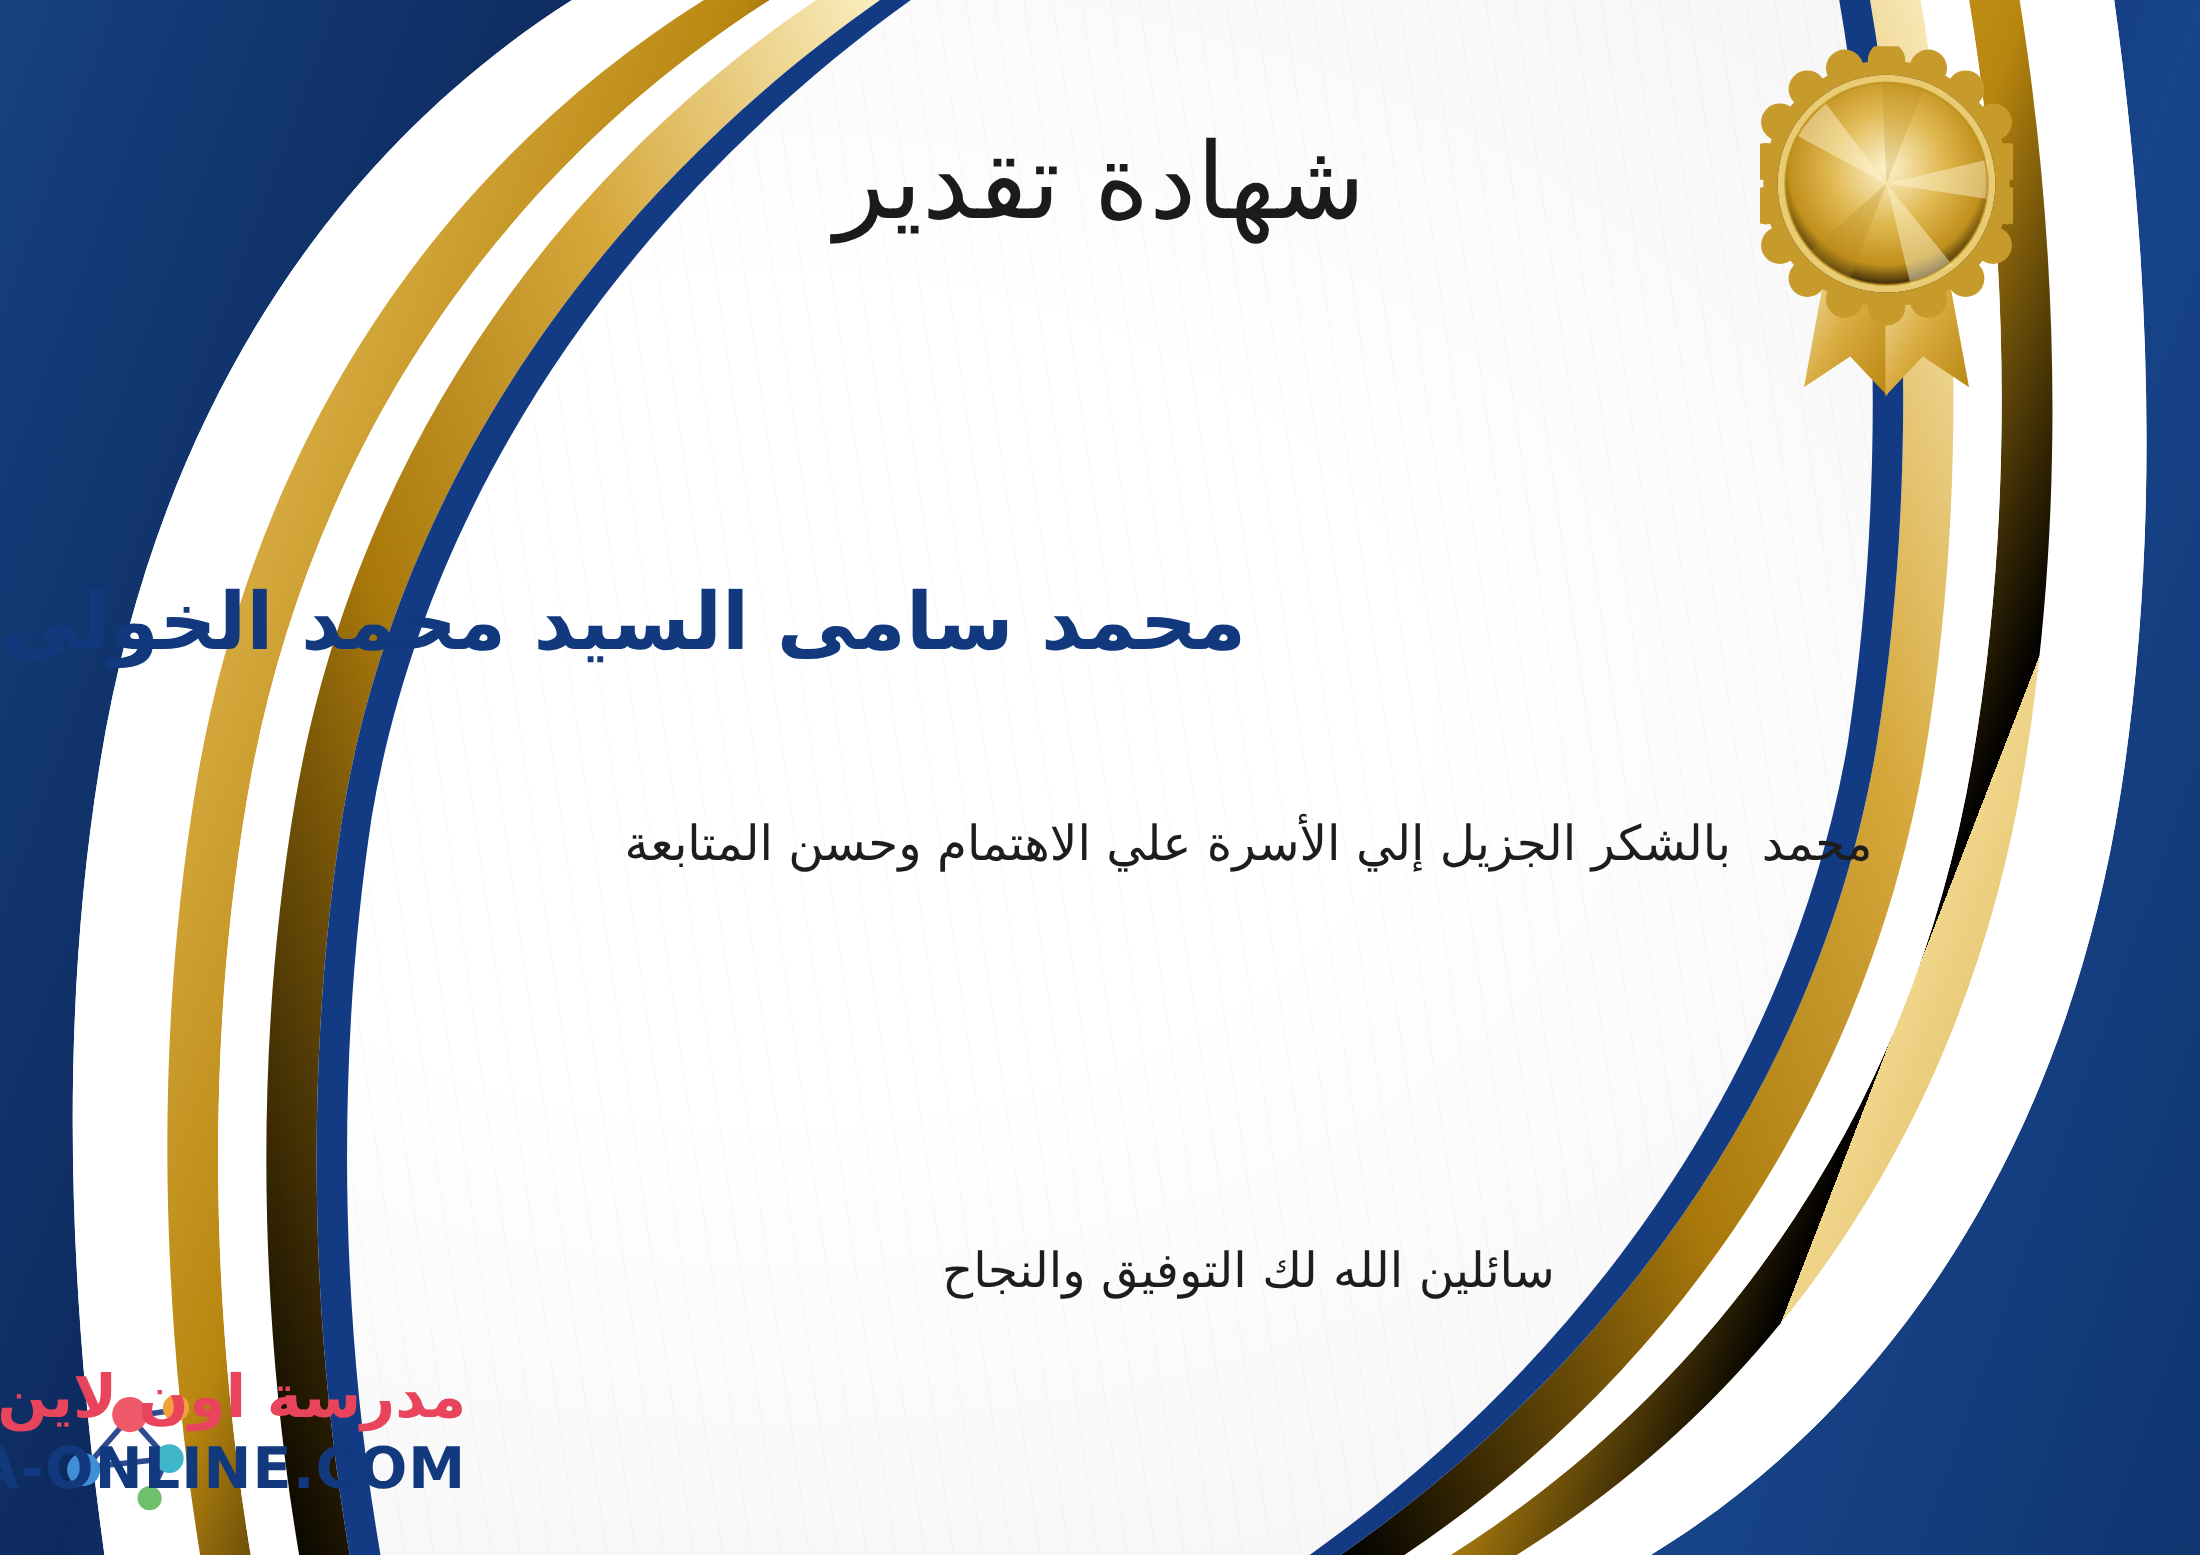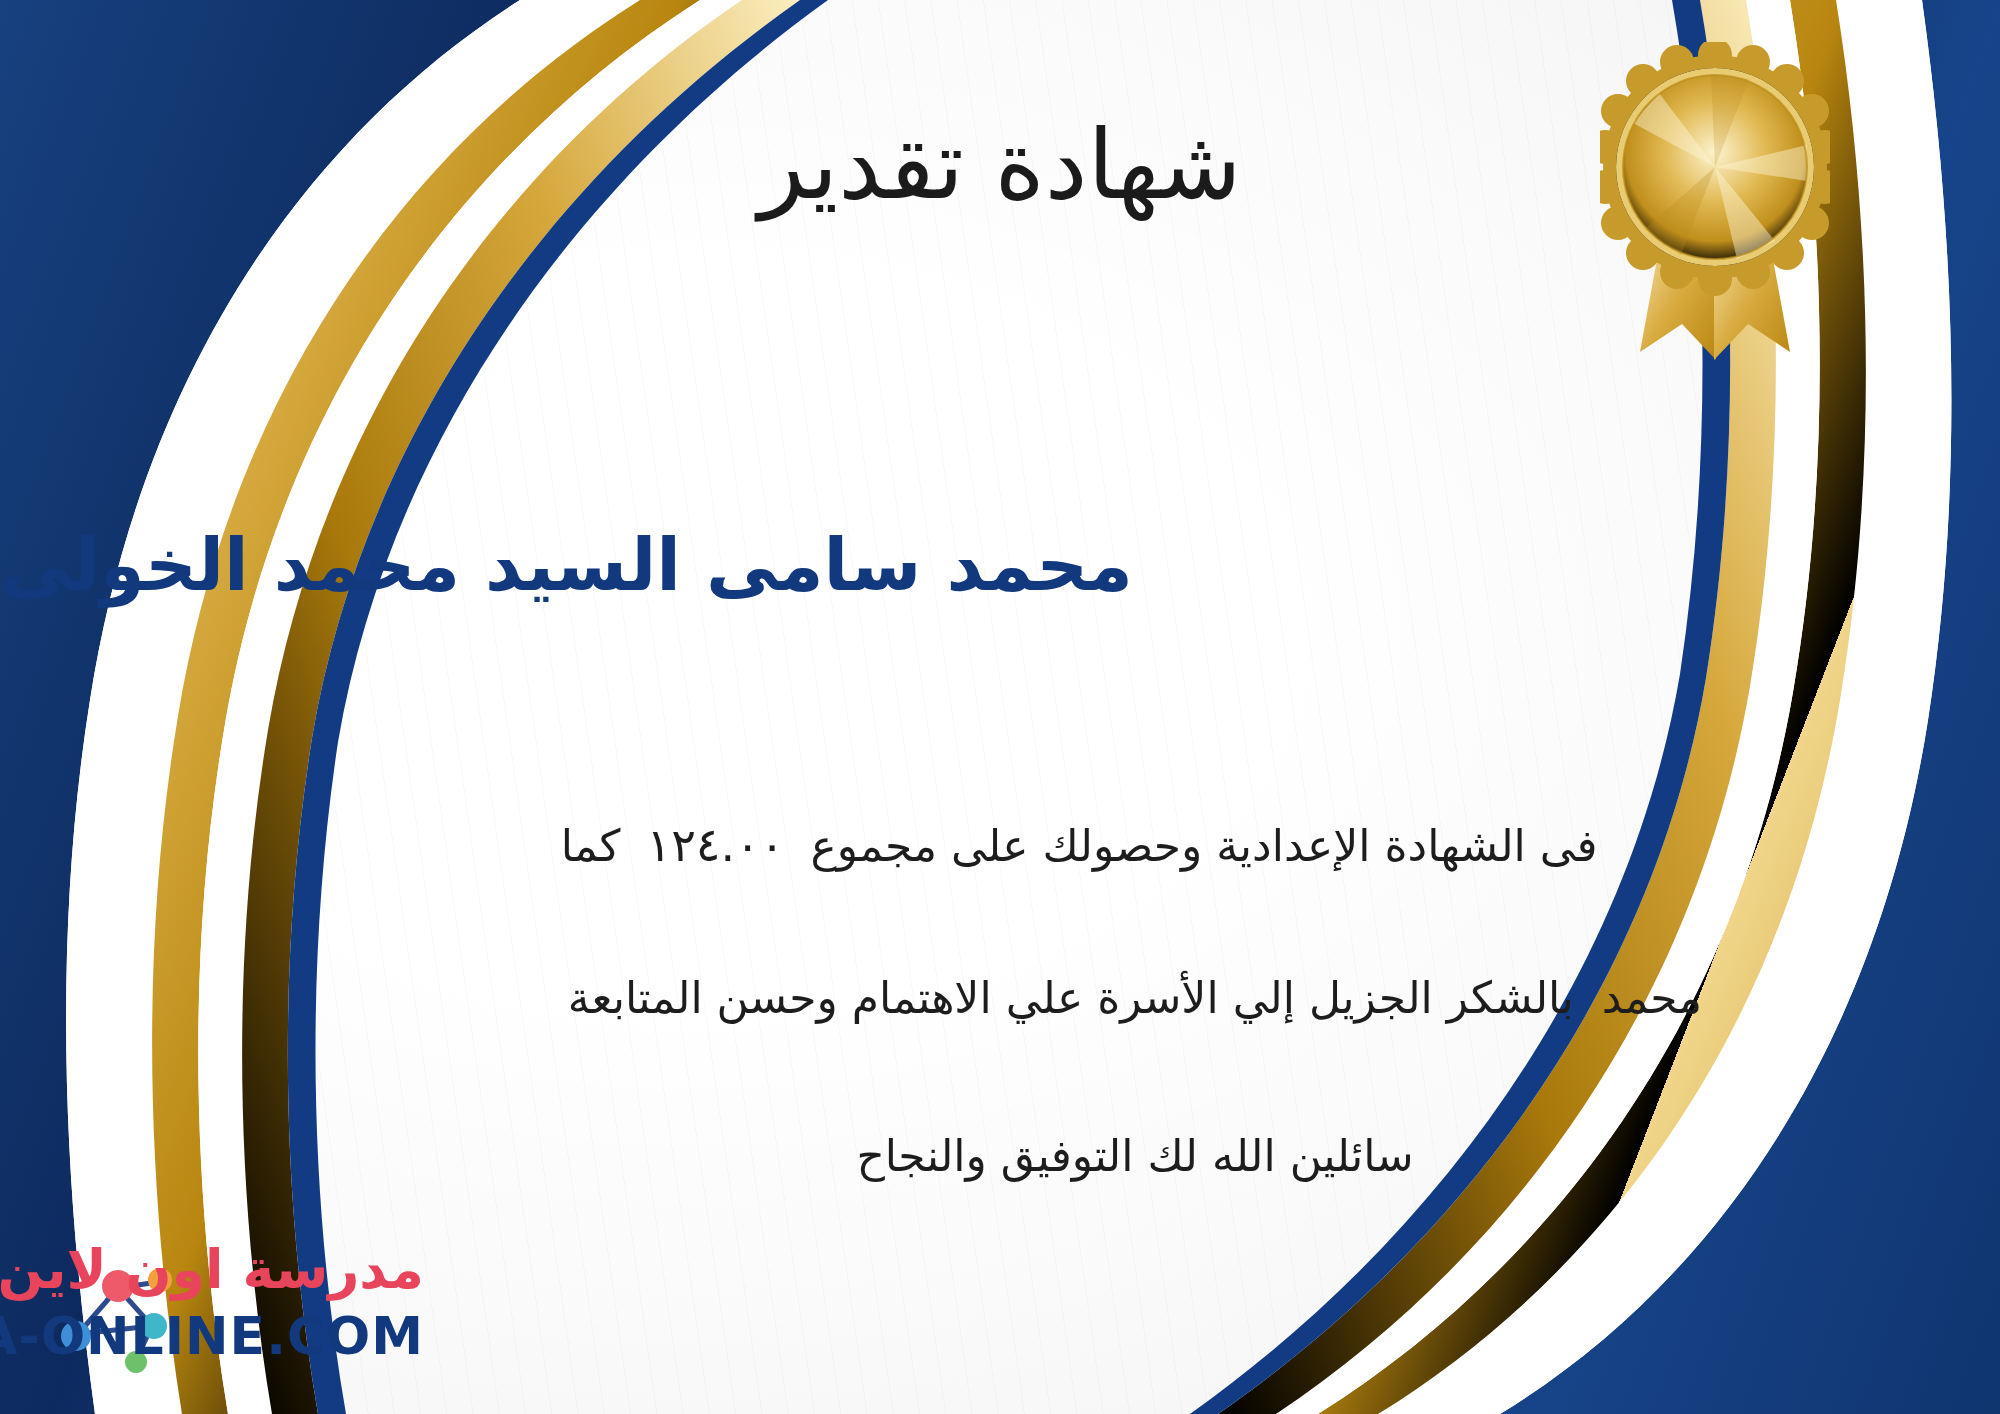--- a/index.html
+++ b/index.html
@@ -288,23 +288,20 @@
     </g>
   </svg>
 
   <div class="content">
 
     <div class="title">شهادة تقدير</div>
 
     <div class="recipient">محمد سامى السيد محمد الخولى</div>
 
     <div class="body-text">
-      <span class="body-line">
-        <span>فى الشهادة الإعدادية وحصولك على مجموع</span><span class="score">١٢٤.٠٠</span><span>كما</span>
-      </span>
       <span class="body-line">محمد  بالشكر الجزيل إلي الأسرة علي الاهتمام وحسن المتابعة</span>
     </div>
 
     <div class="closing">سائلين الله لك التوفيق  والنجاح</div>
   </div>
 
   <div class="brand">
     <svg class="brand-mark" viewBox="0 0 150 130">
       <line x1="38" y1="86" x2="78" y2="40" stroke="#2f4b8f" stroke-width="5"></line>
       <line x1="78" y1="40" x2="118" y2="34" stroke="#2f4b8f" stroke-width="5"></line>

